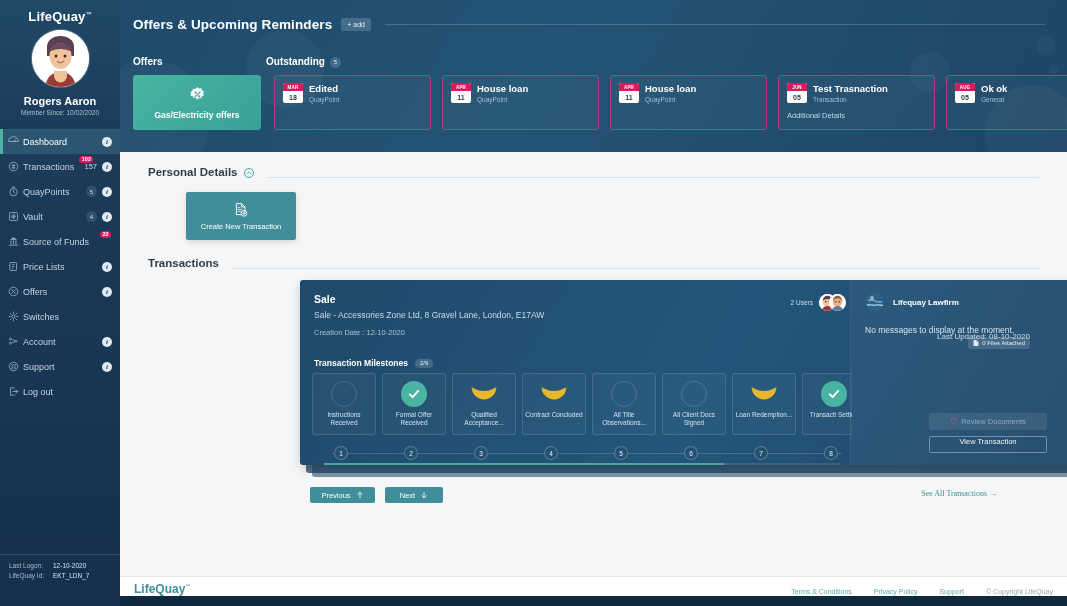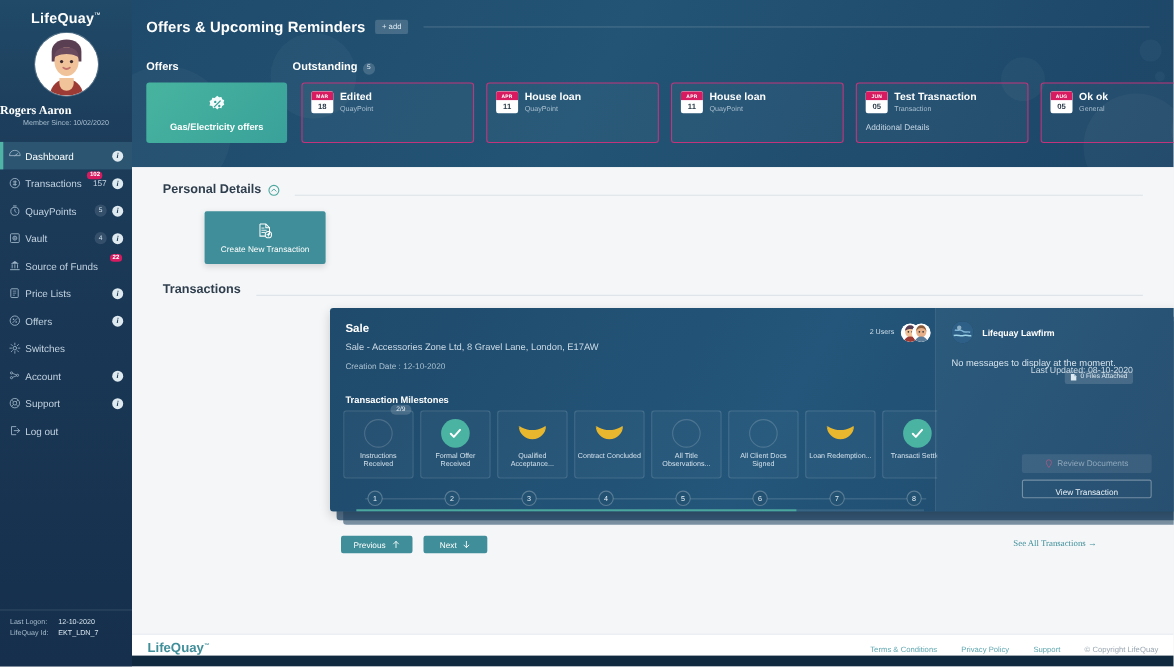--- a/index.html
+++ b/index.html
@@ -24,21 +24,21 @@
     text-align: center; padding-top: 9px; height: 26px;
     font-size: 13px; font-weight: bold; letter-spacing: .2px; color: #ffffff;
   }
   .brand sup { font-size: 6px; vertical-align: super; font-weight: normal;}
   .avatar-wrap { display:flex; justify-content:center; margin-top: 4px; }
   .avatar {
     width: 57px; height: 57px; border-radius: 50%;
     background: #ffffff; overflow: hidden; position: relative;
     box-shadow: 0 0 0 1px rgba(255,255,255,.25);
   }
-  .uname { margin-top: 8px; font-size: 11px; font-weight: bold; color:#ffffff;font-family:Liberation Serif, serif;}
+  .uname { text-align:center; margin-top: 8px; font-size: 11px; font-weight: bold; color:#ffffff;}
   .usince { text-align:center; margin-top: 2px; font-size: 6.5px; color:#a9bfd1; }
 
   #nav { margin-top: 13px; }
   .nav-item {
     position: relative;
     display: flex; align-items: center;
     height: 25px; padding-left: 8px;
     font-size: 9px; color: #c3d3e0; cursor: pointer;
   }
   .nav-item.active { background: #2b5570; }
@@ -176,21 +176,21 @@
   .tx-users .ulabel{font-size:6.5px;color:#cfdee8;margin-right:6px;}
   .u-av{width:17px;height:17px;border-radius:50%;overflow:hidden;background:#fff;position:relative;}
   .u-av2{margin-left:-7px;}
   .tx-upd{position:absolute;right:96px;top:40px;font-size:8px;color:#cbdae5;white-space:nowrap;margin-top:12px;}
   .tx-files{
     position:absolute;right:96px;top:57px;
     background:rgba(255,255,255,.14);border-radius:2px;padding:2px 5px;
     font-size:6px;color:#dbe8f1;display:flex;align-items:center;gap:3px;white-space:nowrap;
   }
 
-  .ms-head{position:absolute;left:14px;top:78px;display:flex;align-items:center;flex-direction:column;}
+  .ms-head{position:absolute;left:14px;top:78px;display:flex;align-items:center;}
   .ms-title{font-size:8.5px;font-weight:bold;color:#ffffff;}
   .ms-count{
     margin-left:7px;background:rgba(255,255,255,.16);border-radius:7px;
     padding:1.5px 5px;font-size:6px;color:#e3edf4;
   }
   .ms-track{position:absolute;left:12px;top:93px;width:540px;height:72px;overflow:hidden;}
   .ms-row{display:flex;}
   .ms{
     width:64px;height:62px;margin-right:6px;flex:none;
     border:1px solid rgba(255,255,255,.13);border-radius:3px;
@@ -225,21 +225,21 @@
   .lf-name{font-size:8px;font-weight:bold;color:#ffffff;}
   .lf-msg{margin-top:13px;font-size:8.5px;color:#d5e2ec;}
   .lf-btns{position:absolute;left:78px;bottom:12px;width:118px;}
   .btn-review{
     height:17px;border-radius:2px;background:rgba(255,255,255,.09);
     display:flex;align-items:center;justify-content:center;gap:4px;
     font-size:7.5px;color:#8fa8bb;margin-bottom:6px;cursor:pointer;
   }
   .btn-view{
     height:17px;border-radius:2px;border:1px solid rgba(255,255,255,.35);
-    display:flex;align-items:flex-end;justify-content:center;
+    display:flex;align-items:flex-start;justify-content:center;
     font-size:7.5px;color:#eaf2f8;cursor:pointer;
   }
 
   .pager{position:relative;height:30px;}
   .pg{
     position:absolute;top:6px;height:16px;border-radius:2px;background:#3f8e99;
     color:#fff;font-size:7.5px;display:flex;align-items:center;justify-content:center;
     gap:5px;cursor:pointer;
   }
   .pg-prev{left:190px;width:65px;}

